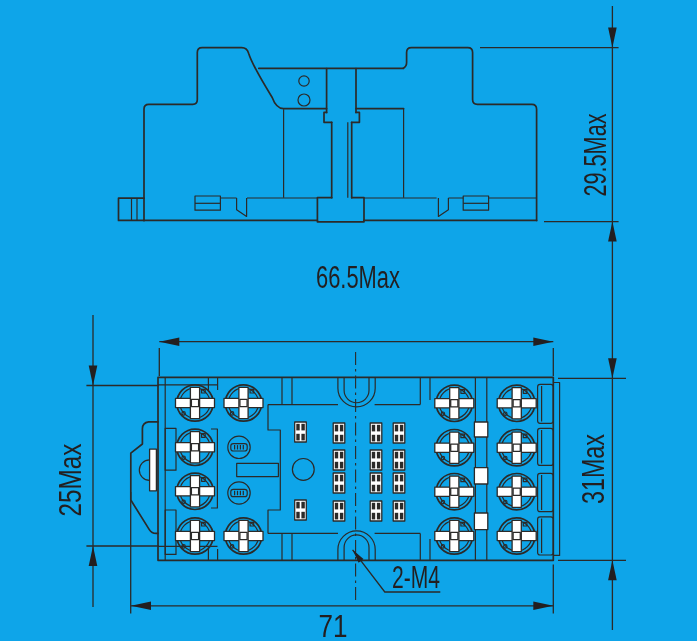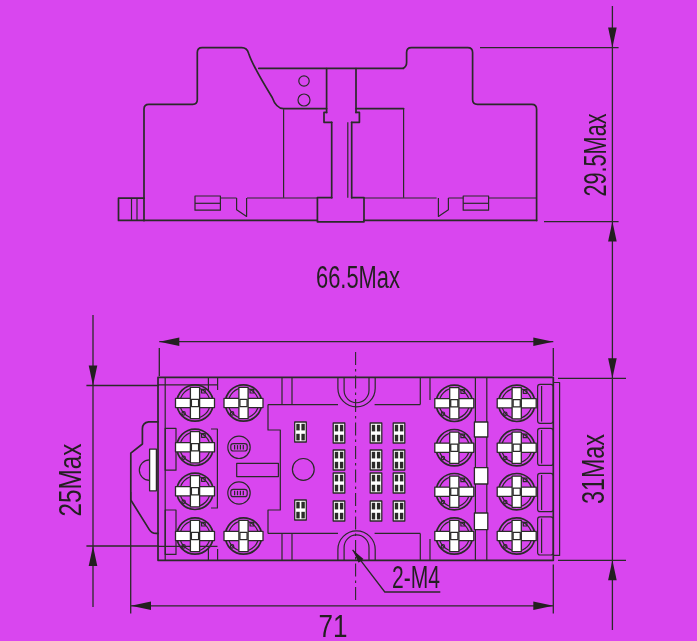--- a/index.html
+++ b/index.html
@@ -1,17 +1,17 @@
 <!DOCTYPE html>
 <html><head>
 <meta charset="utf-8">
 <style>
   html,body{margin:0;padding:0;background:#ffffff;}
   #canvas{
-    position:relative;width:697px;height:641px;background:#d946ef;overflow:hidden;
+    position:relative;width:697px;height:641px;background:#0ea5e9;overflow:hidden;
     font-family:"Liberation Sans",sans-serif;
   }
   svg{position:absolute;left:0;top:0;}
   .ln{stroke:#2b2a29;stroke-width:1.7;fill:none;stroke-linejoin:round;stroke-linecap:round;}
   .ln2{stroke:#2b2a29;stroke-width:1.2;fill:none;stroke-linejoin:round;}
   .lnw{stroke:#2b2a29;stroke-width:1.3;fill:#ffffff;stroke-linejoin:round;}
   .dim{stroke:#2b2a29;stroke-width:1.3;fill:none;stroke-linecap:butt;}
   .arr{fill:#231f20;stroke:none;}
   .blk{fill:#2b2a29;stroke:none;}
   .cl{stroke:#2b2a29;stroke-width:1.1;fill:none;stroke-dasharray:13 4 2.5 4;}

